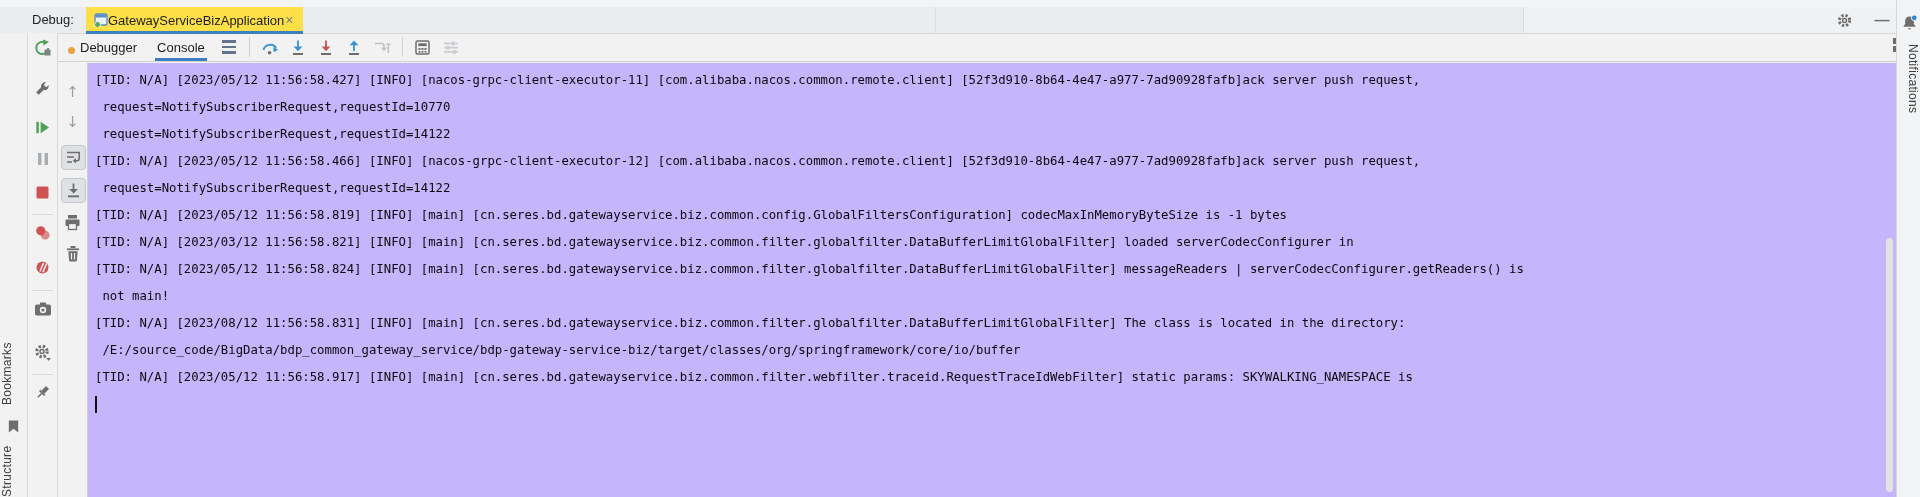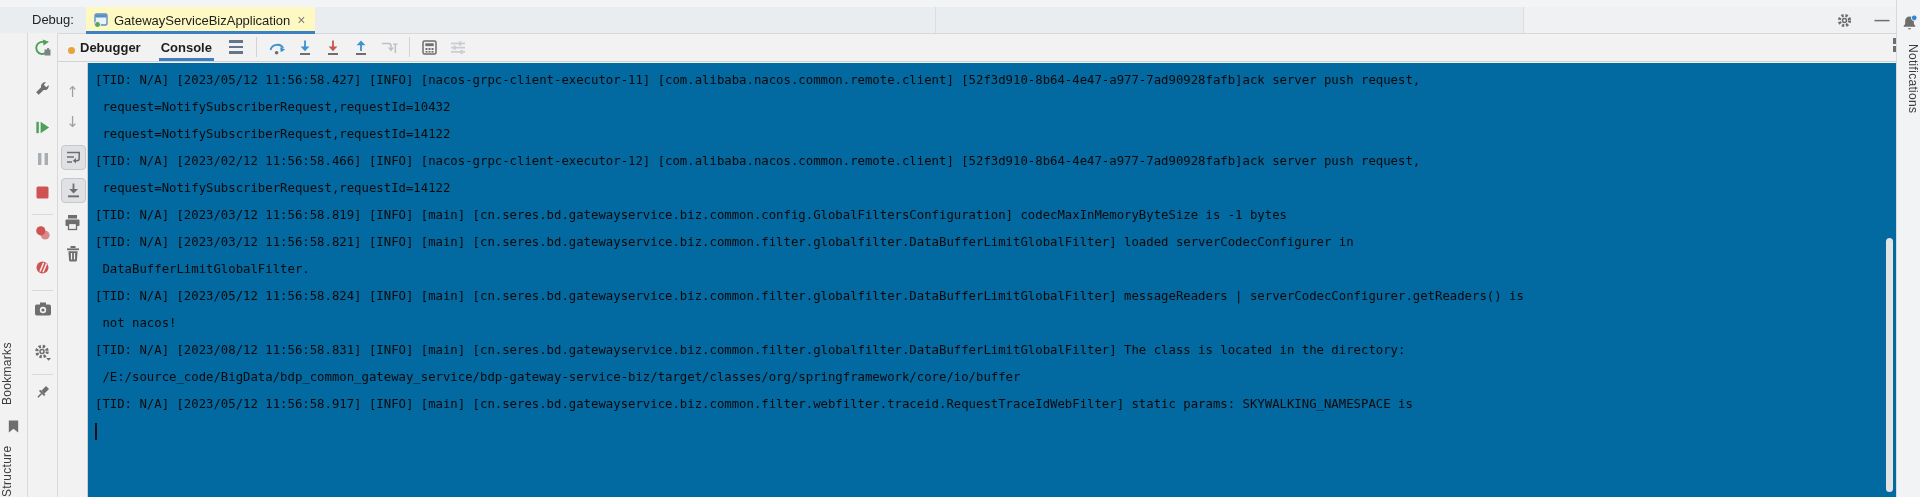--- a/index.html
+++ b/index.html
@@ -5,33 +5,33 @@
   html,body{margin:0;padding:0;background:#f2f2f2;font-family:"Liberation Sans","DejaVu Sans",sans-serif;}
   .app{position:relative;width:1920px;height:497px;overflow:hidden;background:#f2f2f2;
        -webkit-font-smoothing:antialiased;}
   .abs{position:absolute;}
   svg{display:block;}
 
   
   .top-strip{left:0;top:0;width:1896px;height:7px;background:#f3f4f6;}
   .header{left:0;top:7px;width:1896px;height:26px;background:#eaedf0;border-bottom:1px solid #d6d8db;text-align:center;}
   .debug-label{position:absolute;left:32px;top:0;height:26px;line-height:26px;font-size:13px;color:#222;}
-  .run-tab{position:absolute;left:86px;top:0;height:26px;display:flex;align-items:center;gap:6px;
-           padding:0 8px 0 8px;background:#fef9c3;}
+  .run-tab{position:absolute;left:86px;top:0;height:26px;display:flex;align-items:center;
+           padding:0 8px 0 8px;background:#fde047;}
   .run-tab::after{content:"";position:absolute;left:0;right:0;bottom:-1px;height:3px;background:#3c7fc2;}
   .run-tab-title{font-size:13px;color:#1d1d1d;white-space:nowrap;}
   .tab-close{font-size:14px;color:#7d7d7d;line-height:14px;cursor:default;padding:0 1px;}
   .hdr-divider{position:absolute;top:0;width:1px;height:26px;background:#dbdde0;}
   .hdr-light{position:absolute;left:1523px;top:0;right:0;height:26px;background:#eff1f3;}
   .hdr-btn{position:absolute;top:4px;width:20px;height:18px;display:flex;align-items:center;justify-content:center;}
   .minus-glyph{font-size:15px;color:#6e6e6e;font-weight:bold;line-height:10px;}
 
   
   .toolbar{left:58px;top:33px;width:1838px;height:29px;border-bottom:1px solid #d2d2d2;
-           display:flex;align-items:center;padding:0;box-sizing:border-box;font-weight:bold;}
+           display:flex;align-items:center;padding:0;box-sizing:border-box;}
   .tb-tab{height:28px;display:flex;align-items:center;gap:5px;padding:0 10px;font-size:13px;color:#1d1d1d;position:relative;}
   .tb-tab.selected::after{content:"";position:absolute;left:8px;right:8px;bottom:0;height:3px;background:#3c7fc2;}
   .dbg-badge{width:7px;height:7px;border-radius:50%;background:#e8a33d;margin-top:6px;}
   .tb-icon{width:26px;height:24px;display:flex;align-items:center;justify-content:center;margin:0 1px;}
   .vsep{width:1px;height:20px;background:#d2d2d2;margin:0 6px;}
   .hamburger{display:flex;flex-direction:column;gap:3px;}
   .hamburger i{display:block;width:14px;height:2.5px;background:#64748b;}
   .tb-right{position:absolute;right:8px;top:36px;display:flex;align-items:flex-start;}
 
   
@@ -40,21 +40,21 @@
   .console-col{left:58px;top:63px;width:30px;height:434px;background:#f2f2f2;border-right:1px solid #cfcfcf;box-sizing:border-box;}
   .col-btn{position:absolute;left:5px;width:19px;height:19px;display:flex;align-items:center;justify-content:center;}
   .col-btn.active{background:#dfe1e4;border:1px solid #c4c7cb;border-radius:4px;width:23px;height:23px;left:3px;}
   .hsep{position:absolute;left:4px;width:21px;height:1px;background:#d9d9d9;}
   .stripe-label{position:absolute;left:0;width:28px;text-align:center;font-size:12px;color:#3c3c3c;
                 writing-mode:vertical-rl;transform:rotate(180deg);letter-spacing:.3px;}
   .stripe-icon{position:absolute;left:6px;}
   .arrow-glyph{font-size:15px;color:#9aa0a6;line-height:15px;font-family:"DejaVu Sans",sans-serif;}
 
   
-  .console{left:88px;top:63px;width:1808px;height:434px;background:#0369a1;overflow:hidden;
+  .console{left:88px;top:63px;width:1808px;height:434px;background:#c4b5fd;overflow:hidden;
            padding:4px 0 0 7px;box-sizing:border-box;}
   .log-line{font-family:"DejaVu Sans Mono","Liberation Mono",monospace;font-size:12.3px;line-height:27px;
             height:27px;color:#0a0a0a;white-space:pre;}
   .caret{width:2px;height:17px;background:#111;margin-top:5px;margin-left:0;}
   .scroll-thumb{position:absolute;right:3px;top:175px;bottom:5px;width:7px;background:#e3e3e3;border-radius:4px;}
 
   
   .right-stripe{left:1896px;top:0;width:24px;height:497px;background:#f2f3f5;border-left:1px solid #d6d8db;box-sizing:border-box;}
   .right-label{position:absolute;left:0;top:44px;width:23px;text-align:center;font-size:12px;color:#3c3c3c;
                writing-mode:vertical-rl;letter-spacing:.3px;}
@@ -305,29 +305,28 @@
         <line x1="6.5" y1="8" x2="6.5" y2="14.5" stroke="#f2f2f2" stroke-width="1.2"></line>
         <line x1="9.5" y1="8" x2="9.5" y2="14.5" stroke="#f2f2f2" stroke-width="1.2"></line>
       </svg>
     </div>
   </div>
 
   <div class="abs console">
     <div>
 
     <div class="log-line">[TID: N/A] [2023/05/12 11:56:58.427] [INFO] [nacos-grpc-client-executor-11] [com.alibaba.nacos.common.remote.client] [52f3d910-8b64-4e47-a977-7ad90928fafb]ack server push request,</div>
-        <div class="log-line"> request=NotifySubscriberRequest,requestId=10432</div>
+        <div class="log-line"> request=NotifySubscriberRequest,requestId=10770</div>
         <div class="log-line"> request=NotifySubscriberRequest,requestId=14122</div>
-        <div class="log-line">[TID: N/A] [2023/02/12 11:56:58.466] [INFO] [nacos-grpc-client-executor-12] [com.alibaba.nacos.common.remote.client] [52f3d910-8b64-4e47-a977-7ad90928fafb]ack server push request,</div>
+        <div class="log-line">[TID: N/A] [2023/05/12 11:56:58.466] [INFO] [nacos-grpc-client-executor-12] [com.alibaba.nacos.common.remote.client] [52f3d910-8b64-4e47-a977-7ad90928fafb]ack server push request,</div>
         <div class="log-line"> request=NotifySubscriberRequest,requestId=14122</div>
-        <div class="log-line">[TID: N/A] [2023/03/12 11:56:58.819] [INFO] [main] [cn.seres.bd.gatewayservice.biz.common.config.GlobalFiltersConfiguration] codecMaxInMemoryByteSize is -1 bytes</div>
+        <div class="log-line">[TID: N/A] [2023/05/12 11:56:58.819] [INFO] [main] [cn.seres.bd.gatewayservice.biz.common.config.GlobalFiltersConfiguration] codecMaxInMemoryByteSize is -1 bytes</div>
         <div class="log-line">[TID: N/A] [2023/03/12 11:56:58.821] [INFO] [main] [cn.seres.bd.gatewayservice.biz.common.filter.globalfilter.DataBufferLimitGlobalFilter] loaded serverCodecConfigurer in</div>
-        <div class="log-line"> DataBufferLimitGlobalFilter.</div>
         <div class="log-line">[TID: N/A] [2023/05/12 11:56:58.824] [INFO] [main] [cn.seres.bd.gatewayservice.biz.common.filter.globalfilter.DataBufferLimitGlobalFilter] messageReaders | serverCodecConfigurer.getReaders() is</div>
-        <div class="log-line"> not nacos!</div>
+        <div class="log-line"> not main!</div>
         <div class="log-line">[TID: N/A] [2023/08/12 11:56:58.831] [INFO] [main] [cn.seres.bd.gatewayservice.biz.common.filter.globalfilter.DataBufferLimitGlobalFilter] The class is located in the directory:</div>
         <div class="log-line"> /E:/source_code/BigData/bdp_common_gateway_service/bdp-gateway-service-biz/target/classes/org/springframework/core/io/buffer</div>
         <div class="log-line">[TID: N/A] [2023/05/12 11:56:58.917] [INFO] [main] [cn.seres.bd.gatewayservice.biz.common.filter.webfilter.traceid.RequestTraceIdWebFilter] static params: SKYWALKING_NAMESPACE is</div>
       </div>
     <div class="caret"></div>
     <div class="scroll-thumb"></div>
   </div>
 
   <div class="abs right-stripe">
     <div class="stripe-icon" style="left:4px;top:14px">

